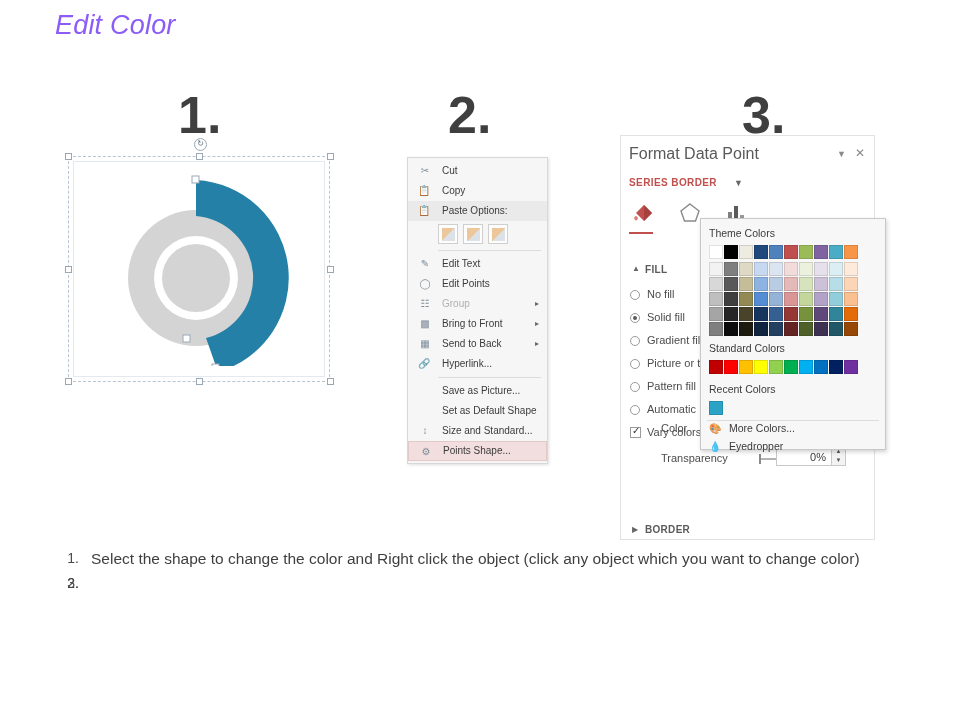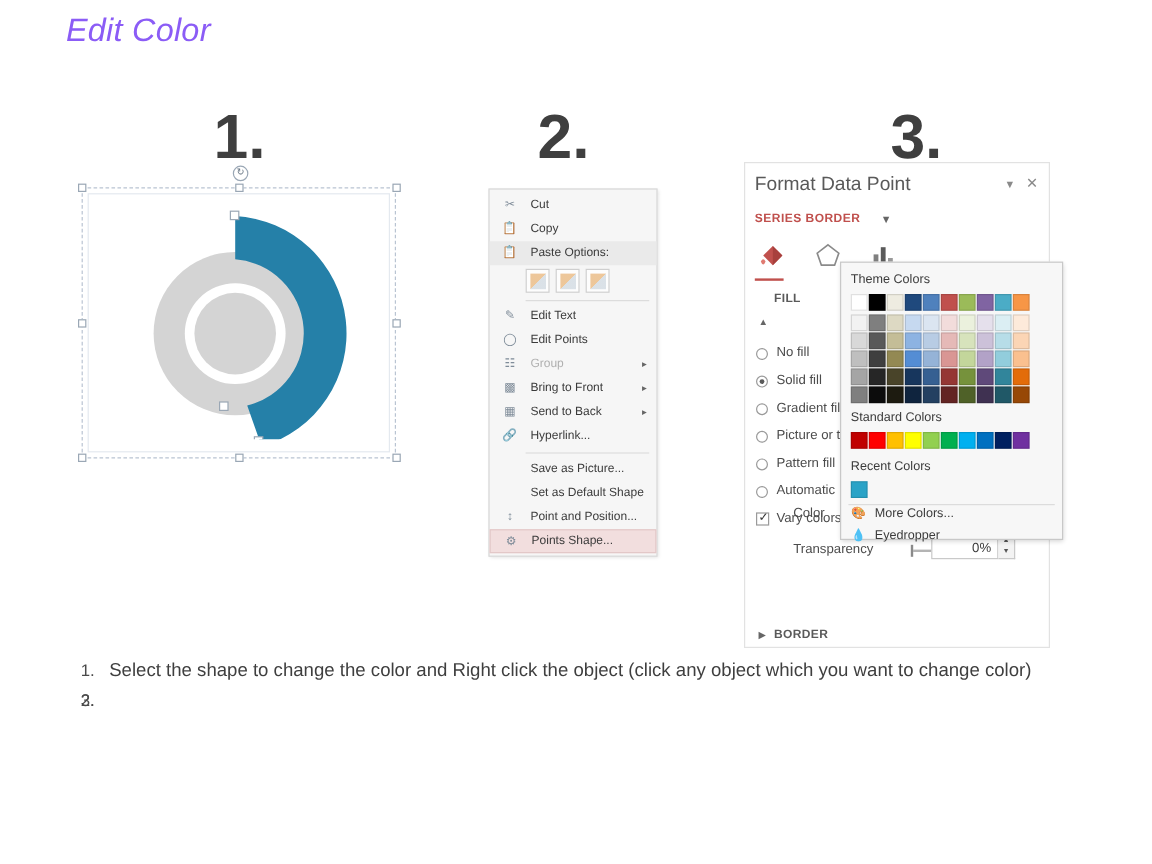--- a/index.html
+++ b/index.html
@@ -561,21 +561,21 @@
   <div class="cm-item">
     <span>Save as Picture...</span>
   </div>
 
   <div class="cm-item">
     <span>Set as Default Shape</span>
   </div>
 
   <div class="cm-item">
     <span class="cm-icon">↕</span>
-    <span>Point and Position...</span>
+    <span>Size and Standard...</span>
   </div>
 
   <div class="cm-item highlight">
     <span class="cm-icon">⚙</span>
     <span>Points Shape...</span>
   </div>
 </div>
 
 <div id="format-pane">
 
@@ -603,21 +603,21 @@
       <svg width="26" height="26" viewBox="0 0 26 26">
         <rect x="5" y="12" width="4" height="9" fill="#7f7f7f"></rect>
         <rect x="11" y="6" width="4" height="15" fill="#5a5a5a"></rect>
         <rect x="17" y="15" width="4" height="6" fill="#9a9a9a"></rect>
       </svg>
     </div>
   </div>
   <div class="pane-underline"></div>
 
   <div class="sec-tri" style="left:11px; top:128px;">▲</div>
-  <div class="section-head" style="left:24px; top:108px;">FILL</div>
+  <div class="section-head" style="left:24px; top:128px;">FILL</div>
 
   <div class="radio-row" style="top:152px;">
     <span class="radio-dot"></span>
     <span>No fill</span>
   </div>
   <div class="radio-row" style="top:175px;">
     <span class="radio-dot sel"></span>
     <span>Solid fill</span>
   </div>
   <div class="radio-row" style="top:198px;">

